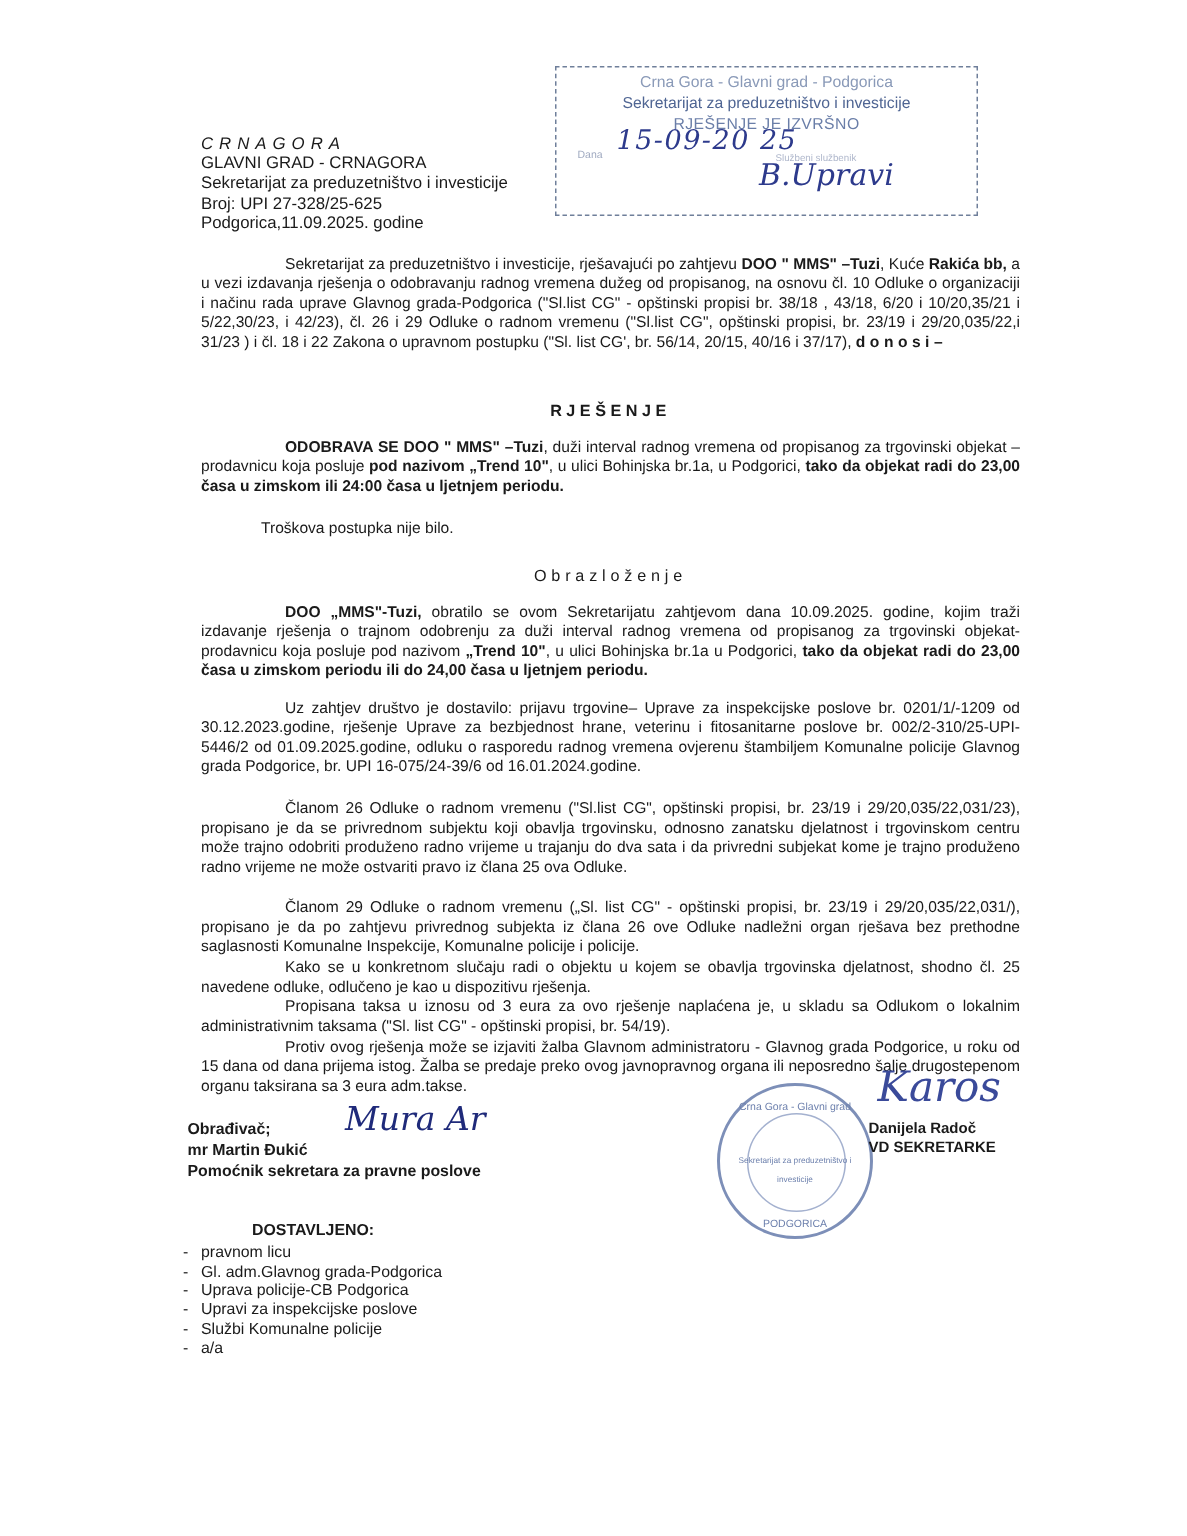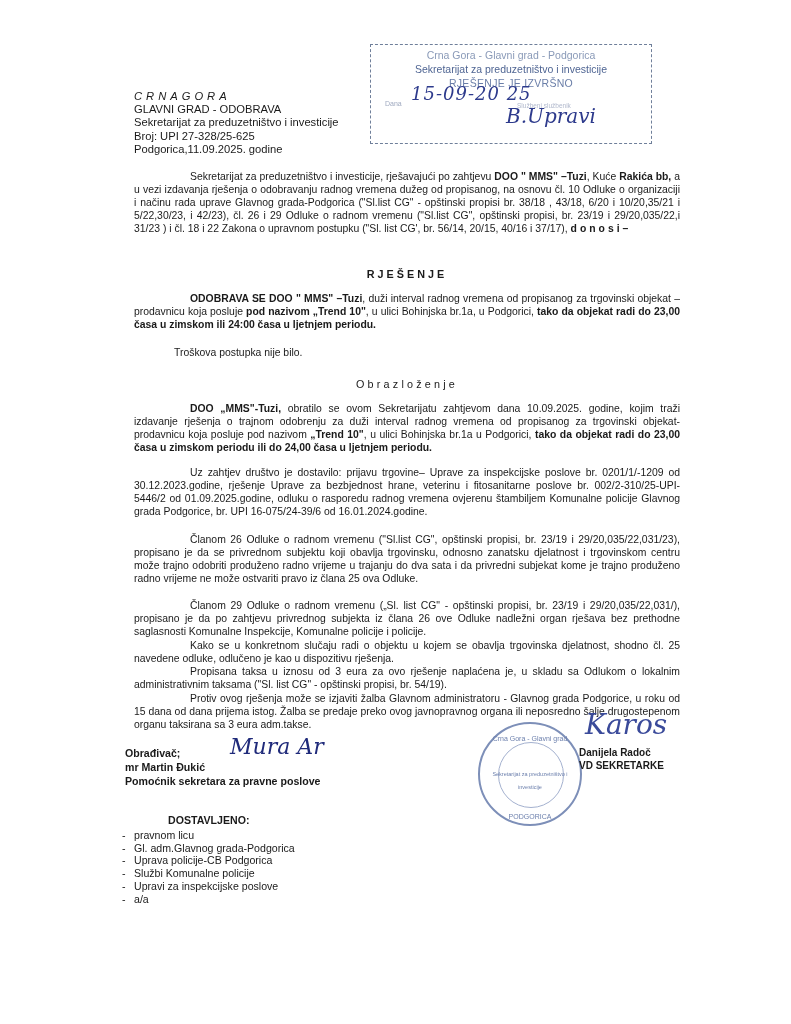--- a/index.html
+++ b/index.html
@@ -35,21 +35,21 @@
   .signer-right { left: 568px; top: 746px; width: 160px; font-weight: bold; font-size: 10px; line-height: 13px; margin-left: 11px; }
   .dost { left: 120px; top: 814px; width: 300px; font-size: 10.6px; line-height: 12.8px; }
   .dost ul { list-style: none; margin: 0; padding: 0; }
   .dost li::before { content: "-"; display: inline-block; width: 12px; padding-left: 2px; }
 </style>
 </head>
 <body>
 
 <div class="abs header">
   <div class="country">CRNAGORA</div>
-  <div>GLAVNI GRAD - ODOBRAVA</div>
+  <div>GLAVNI GRAD - CRNAGORA</div>
   <div>Sekretarijat za preduzetništvo i investicije</div>
   <div>Broj: UPI 27-328/25-625</div>
   <div>Podgorica,11.09.2025. godine</div>
 </div>
 
 <div class="abs stamp">
   <div class="l1">Crna Gora - Glavni grad - Podgorica</div>
   <div class="l2">Sekretarijat za preduzetništvo i investicije</div>
   <div class="l3">RJEŠENJE JE IZVRŠNO</div>
   <span class="dateline">Dana</span>
@@ -102,17 +102,17 @@
   <div>Danijela Radoč</div>
   <div>VD SEKRETARKE</div>
 </div>
 
 <div class="abs dost">
   <div class="b" style="margin-bottom:2px;margin-left:48px;">DOSTAVLJENO:</div>
   <ul>
     <li>pravnom licu</li>
     <li>Gl. adm.Glavnog grada-Podgorica</li>
     <li>Uprava policije-CB Podgorica</li>
+    <li>Upravi za inspekcijske poslove</li>
     <li>Službi Komunalne policije</li>
-    <li>Upravi za inspekcijske poslove</li>
     <li>a/a</li>
   </ul>
 </div>
 
 </body></html>

